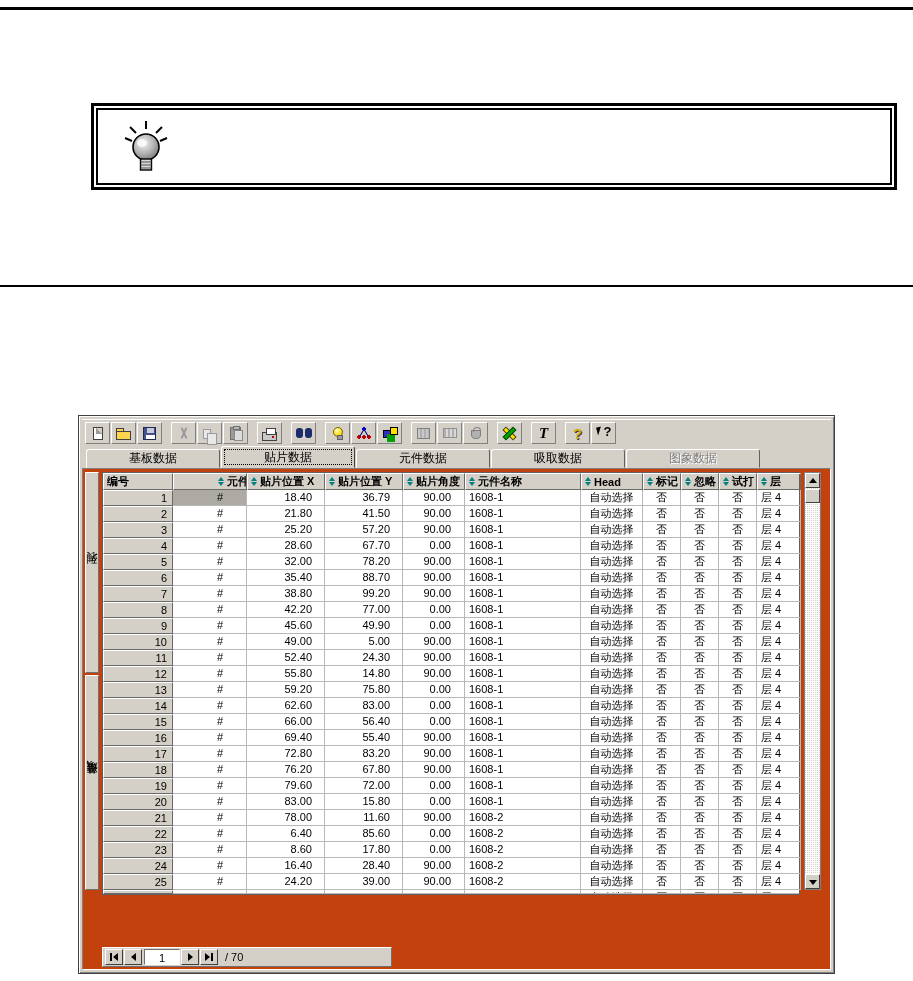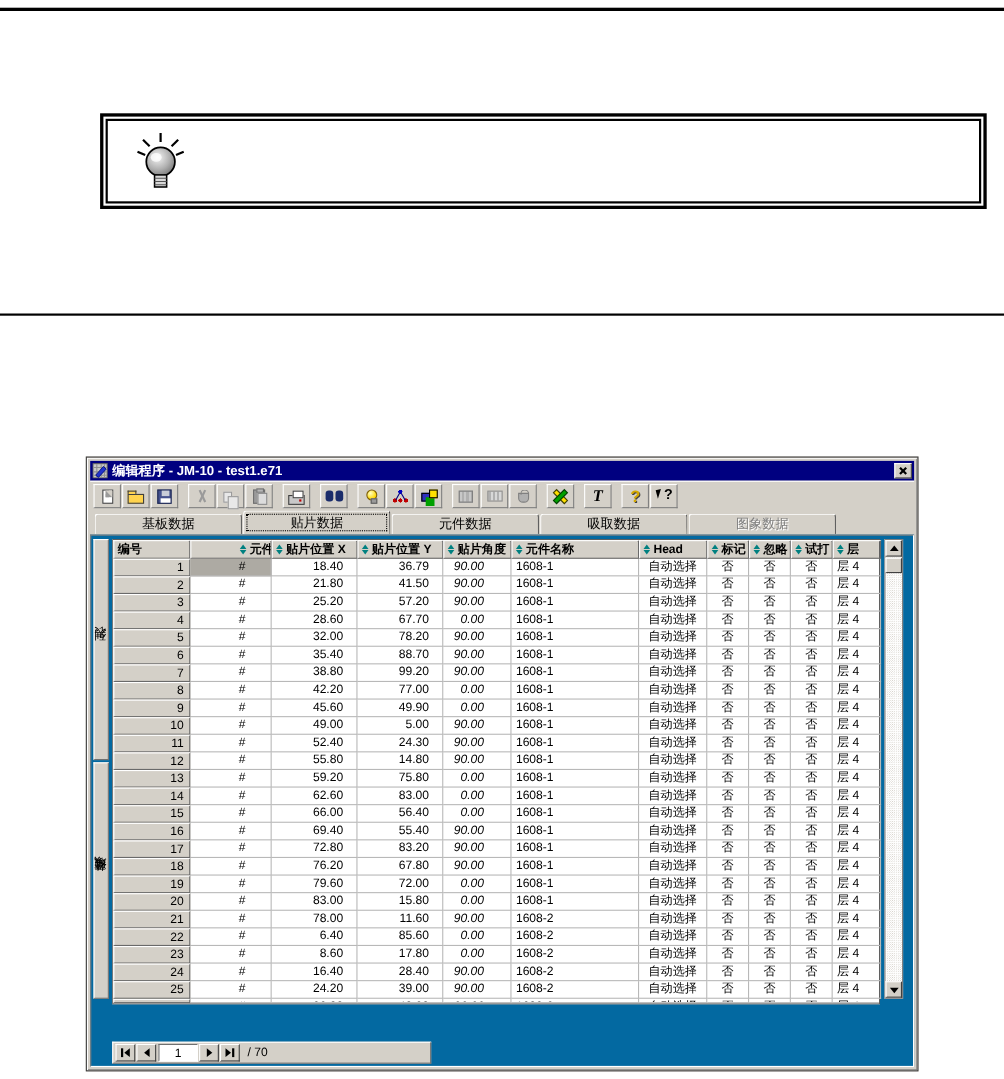--- a/index.html
+++ b/index.html
@@ -114,21 +114,21 @@
   .tabbar{height:22px;display:flex;align-items:flex-end;padding-left:4px;flex:0 0 auto;}
   .tab{width:134px;height:19px;margin-right:1px;background:#d4d0c8;
        border:1px solid;border-color:#fff #606060 #d4d0c8 #fff;border-radius:3px 3px 0 0;
        display:flex;align-items:center;justify-content:center;white-space:nowrap;}
   .tab.active{height:22px;font-weight:normal;outline:1px dotted #000;outline-offset:-4px;
        border-color:#fff #404040 #d4d0c8 #fff;margin-top:36px;}
   .tab.disabled{color:#808080;text-shadow:1px 1px 0 #fff;}
 
   
   .content{flex:1;position:relative;border:1px solid;border-color:#808080 #fff #fff #808080;
-           background:#0369a1;overflow:hidden;}
+           background:#c2410c;overflow:hidden;}
   .side-strip{position:absolute;left:2px;top:3px;width:14px;height:418px;display:flex;flex-direction:column;}
   .side-sec{background:#d4d0c8;border:1px solid;border-color:#fff #707070 #707070 #fff;
             display:flex;align-items:center;justify-content:center;}
   .side-sec.s0{flex:0 0 48%;margin-bottom:2px;}
   .side-sec.s1{flex:1;}
   .vlabel{writing-mode:vertical-rl;transform:rotate(180deg);font-size:11px;white-space:nowrap;letter-spacing:1px;}
 
   
   .grid{position:absolute;left:19px;top:3px;width:698px;border:1px solid #606060;background:#fff;}
   .grid-header{display:flex;height:17px;background:#d4d0c8;}
@@ -142,21 +142,21 @@
   .grid-rows{background:#fff;}
   .grow{display:flex;height:16px;}
   .grow.clipped{height:4px;overflow:hidden;}
   .cell{font-size:11px;line-height:15px;border-right:1px solid #b8b8b8;border-bottom:1px solid #b8b8b8;
         overflow:hidden;white-space:nowrap;}
   .rowhdr{background:#d4d0c8;border:1px solid;border-color:#fff #6a6a6a #6a6a6a #fff;
           text-align:right;padding-right:5px;}
   .al{text-align:left;padding-left:4px;}
   .ar{text-align:right;padding-right:12px;}
   .ac{text-align:center;}
-  .cell.col-4{padding-right:24px;font-style:italic;}
+  .cell.col-4{padding-right:13px;}
   .cell.selcell{background:#adaaa3;}
   .col-0{width:70px;flex:0 0 70px;}
   .col-1{width:74px;flex:0 0 74px;padding-left:44px;}
   .col-2{width:78px;flex:0 0 78px;}
   .col-3{width:78px;flex:0 0 78px;}
   .col-4{width:62px;flex:0 0 62px;align-items:center;}
   .col-5{width:116px;flex:0 0 116px;}
   .col-6{width:62px;flex:0 0 62px;}
   .col-7{width:38px;flex:0 0 38px;}
   .col-8{width:38px;flex:0 0 38px;}
@@ -231,38 +231,20 @@
           <line x1="16.5" y1="48" x2="27.5" y2="48"></line>
       </g>
     </svg>
   </div>
 </div>
 
 <div class="rule" id="rule-mid" data-interactable="false"></div>
 
 <div id="win" data-interactable="false">
 
-  <div class="titlebar" data-interactable="true">
-    <svg class="ticon" data-interactable="false" viewBox="0 0 14 14">
-      <rect x="0.5" y="0.5" width="13" height="13" fill="#c8c8c8" stroke="#606060"></rect>
-      <g stroke="#909090" stroke-width="1">
-        <line x1="4" y1="1" x2="4" y2="13"></line>
-          <line x1="8" y1="1" x2="8" y2="13"></line>
-          <line x1="11" y1="1" x2="11" y2="13"></line>
-        <line x1="1" y1="4" x2="13" y2="4"></line>
-          <line x1="1" y1="8" x2="13" y2="8"></line>
-          <line x1="1" y1="11" x2="13" y2="11"></line>
-      </g>
-      <path d="M3 11 L10 3 L12.5 5.5 L5.5 13 Z" fill="#2233cc" stroke="#001080" stroke-width="0.8"></path>
-    </svg>
-    <span class="title-text" data-interactable="false">编辑程序 - JM-10 - test1.e71</span>
-    <div class="btn-close" data-interactable="true">
-      <span class="x-glyph" data-interactable="false"></span>
-    </div>
-  </div>
 
 
   <div class="toolbar" data-interactable="false">
 
       <div class="tb-btn" data-interactable="true">
         <span class="tb-icon new-file-icon" data-interactable="false"></span>
       </div>
 
       <div class="tb-btn" data-interactable="true">
         <span class="tb-icon open-folder-icon" data-interactable="false"></span>

